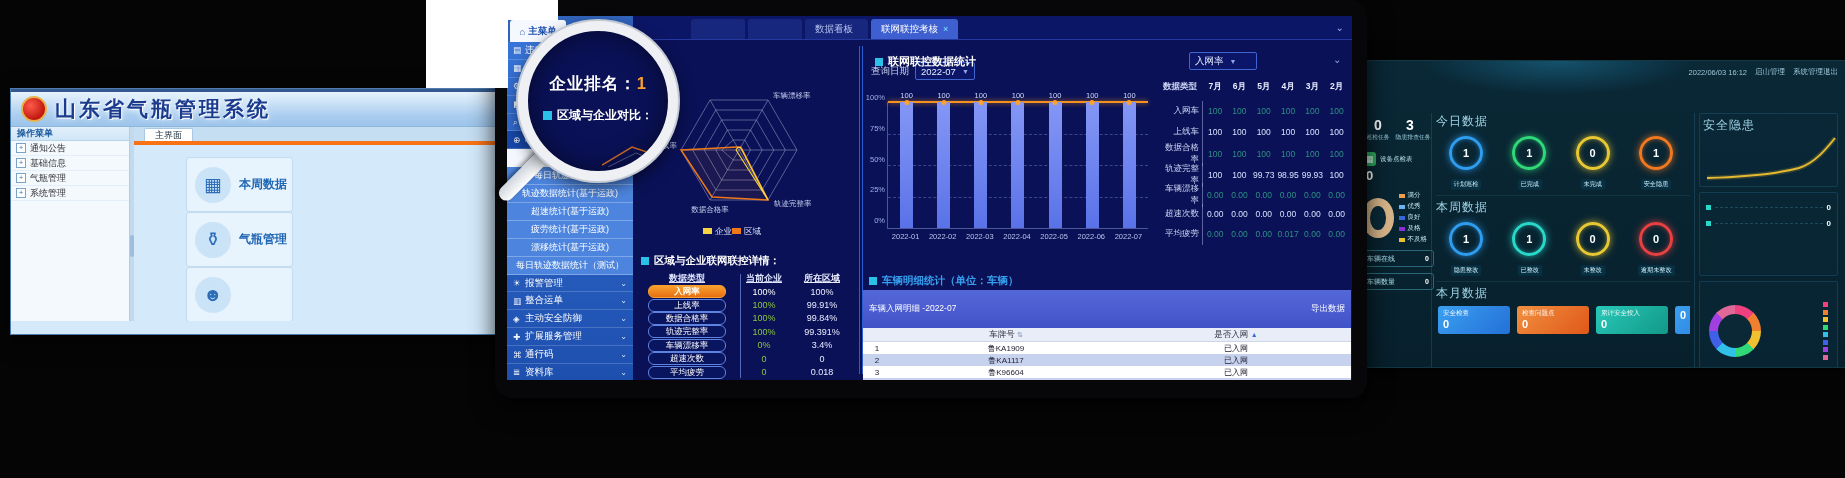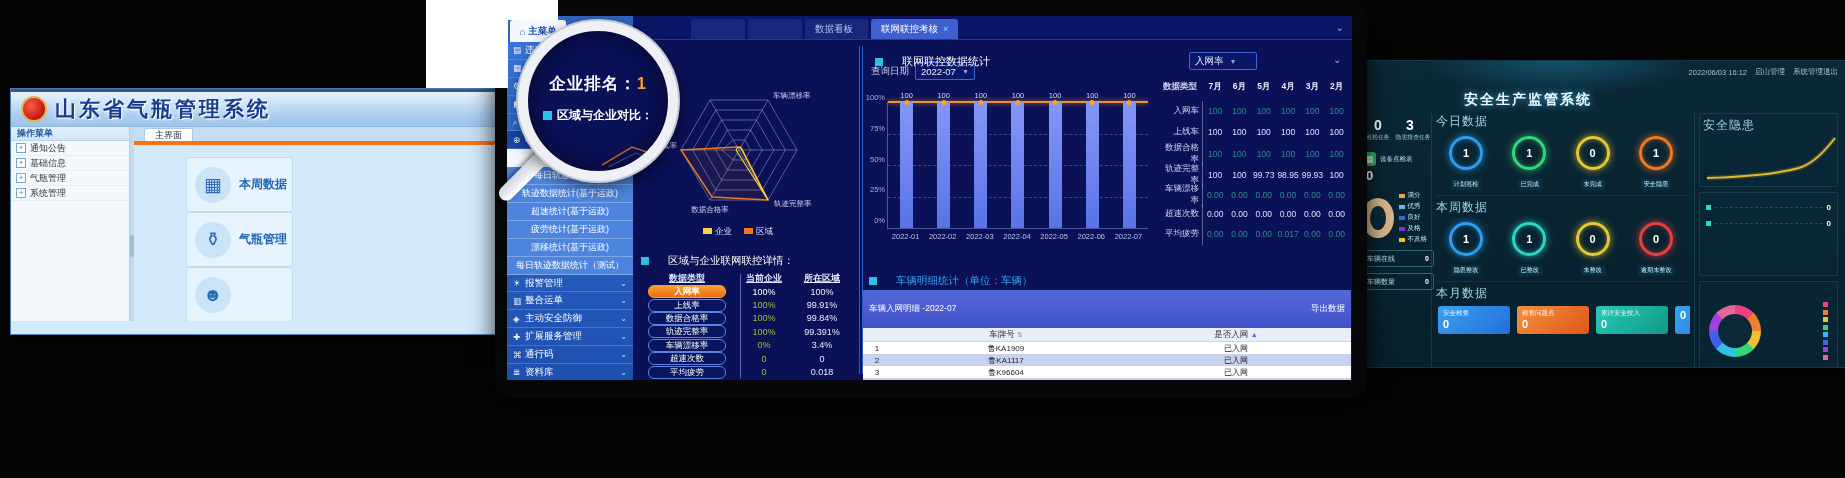--- a/index.html
+++ b/index.html
@@ -70,31 +70,31 @@
   .m-row .ml{flex:1;white-space:nowrap;overflow:hidden;}
   .m-row .mc{font-size:8px;color:#d8e4ff;}
   .m-row.expanded{background:#1747a8;}
   .m-row.sub{background:#4d85de;justify-content:center;font-size:9px;border-bottom:1px solid rgba(255,255,255,.28);}
   .m-row.sub .ml{flex:0 1 auto;text-align:center;}
   .m-row.sub.selected{background:#f5f8fe;color:#2c5cb8;font-weight:bold;}
 
   
   .cb-main{position:absolute;left:126px;top:24px;width:719px;height:340px;}
   .v-divider{position:absolute;left:226px;top:6px;width:2px;height:328px;border-left:1px solid #2d5ecf;border-right:1px solid #2d5ecf;}
-  .sec-title{display:flex;align-items:center;gap:19px;font-size:11px;font-weight:normal;color:#fff;white-space:nowrap;}
+  .sec-title{display:flex;align-items:center;gap:5px;font-size:11px;font-weight:bold;color:#fff;white-space:nowrap;}
   .sec-sq{width:8px;height:8px;background:#29c1e8;flex:0 0 auto;}
   .dd{height:16px;background:#0b1668;border:1px solid #3f63cf;border-radius:2px;display:flex;align-items:center;
       padding:0 5px;gap:6px;font-size:9.5px;color:#e8eeff;cursor:pointer;}
   .dd .car{font-size:7px;color:#8fa6e8;}
 
   
   .lp-daterow{position:absolute;left:238px;top:22px;display:flex;align-items:center;gap:6px;font-size:9.5px;color:#cfd6f2;}
   .radar-wrap{position:absolute;left:14px;top:42px;width:200px;height:148px;}
   .radar-lb{font-size:7.5px;fill:#c6cdef;}
-  .lp-legend{position:absolute;left:70px;top:186px;display:flex;gap:12px;align-items:center;font-size:8.5px;color:#dfe5ff;}
+  .lp-legend{position:absolute;left:70px;top:186px;display:flex;align-items:center;font-size:8.5px;color:#dfe5ff;}
   .lg-sq{width:9px;height:6px;display:inline-block;margin-right:3px;}
   .lp-dtitle{position:absolute;left:8px;top:214px;}
   .lp-dtitle .sec-title{font-size:10.5px;}
   .lp-table{position:absolute;left:6px;top:232px;width:216px;}
   .lp-thead{display:flex;font-size:9px;color:#dfe5ff;font-weight:bold;}
   .lp-thead span{text-decoration:underline;}
   .lp-vline{position:absolute;left:101px;top:2px;width:1px;height:104px;background:#5668b8;}
   .d-row{display:flex;align-items:center;height:13.4px;}
   .c-type{width:96px;display:flex;justify-content:center;}
   .c-comp{width:58px;text-align:center;font-size:9px;color:#8dc63f;}
@@ -752,21 +752,20 @@
               </div>
             </div>
 
         </div>
       </div>
     </div>
   </div>
 
   <div class="win-c">
     <div class="wc-glow"></div>
-    <div class="wc-title">安全生产监管系统</div>
     <div class="wc-topbar">
       <span>2022/06/03 16:12</span>
       <span>启山管理</span>
       <span>系统管理退出</span>
     </div>
 
     <div class="wc-lstrip">
       <div style="display:flex;">
 
       <div class="wc-stat">

